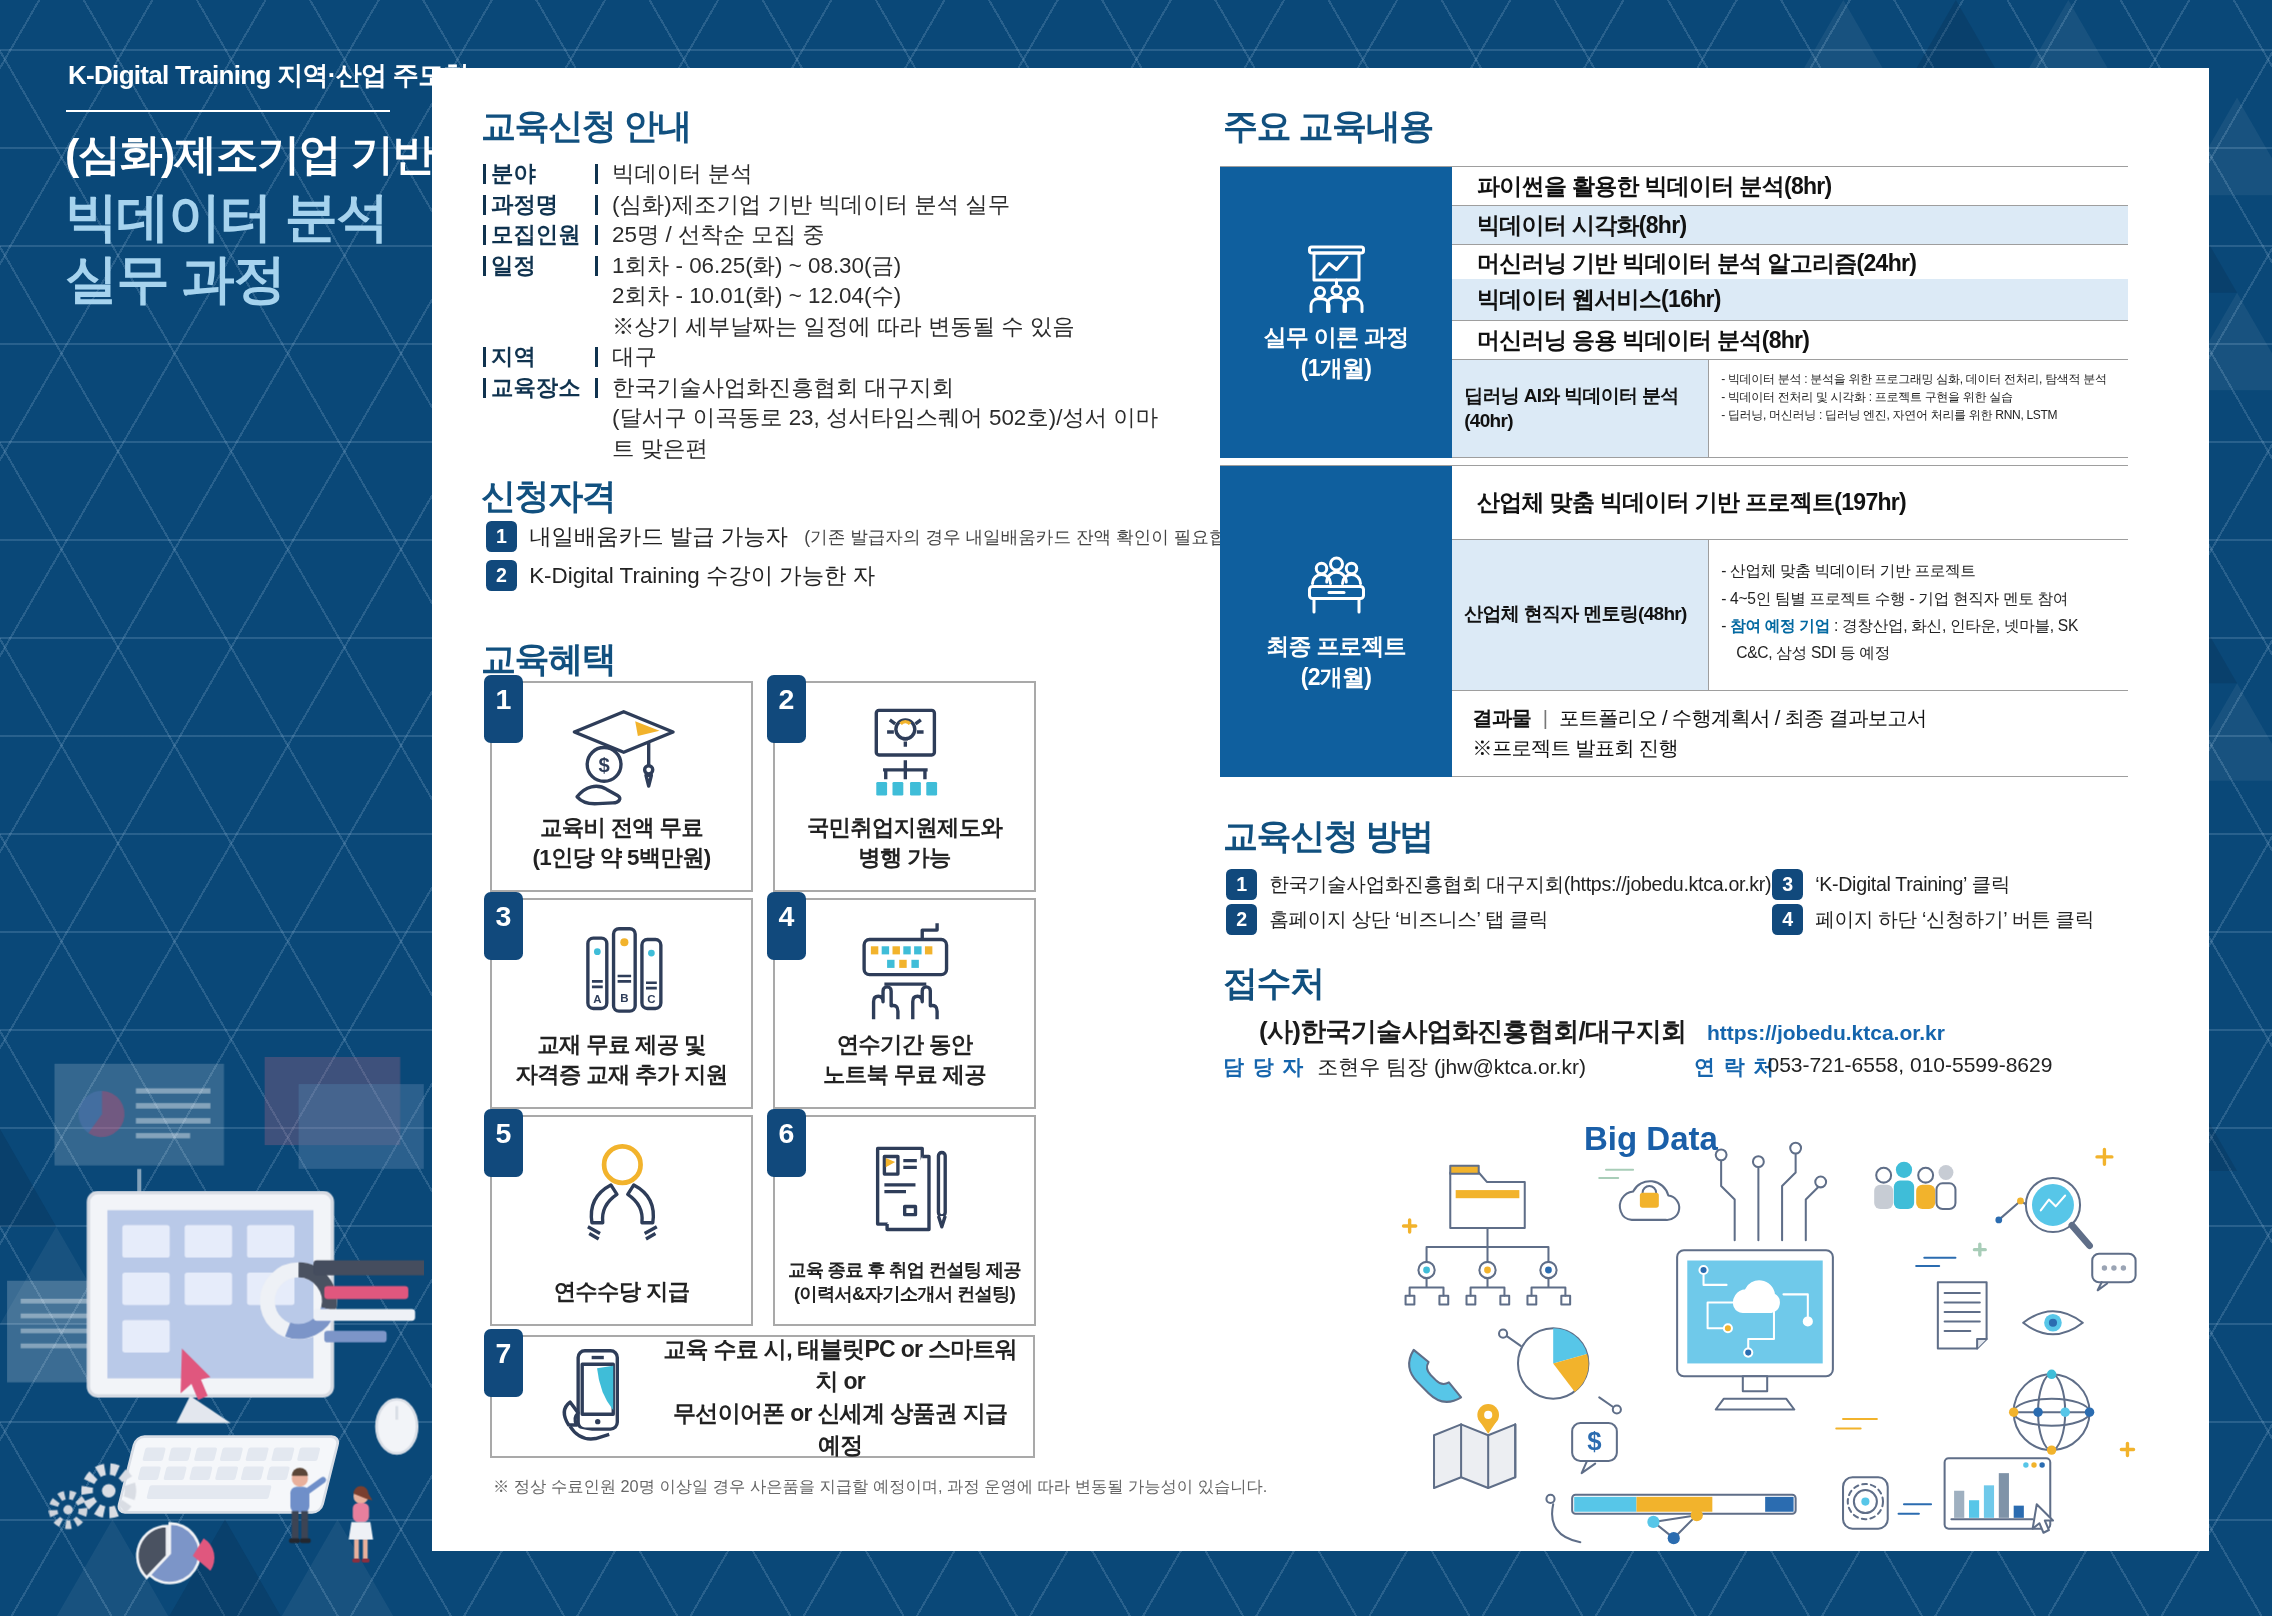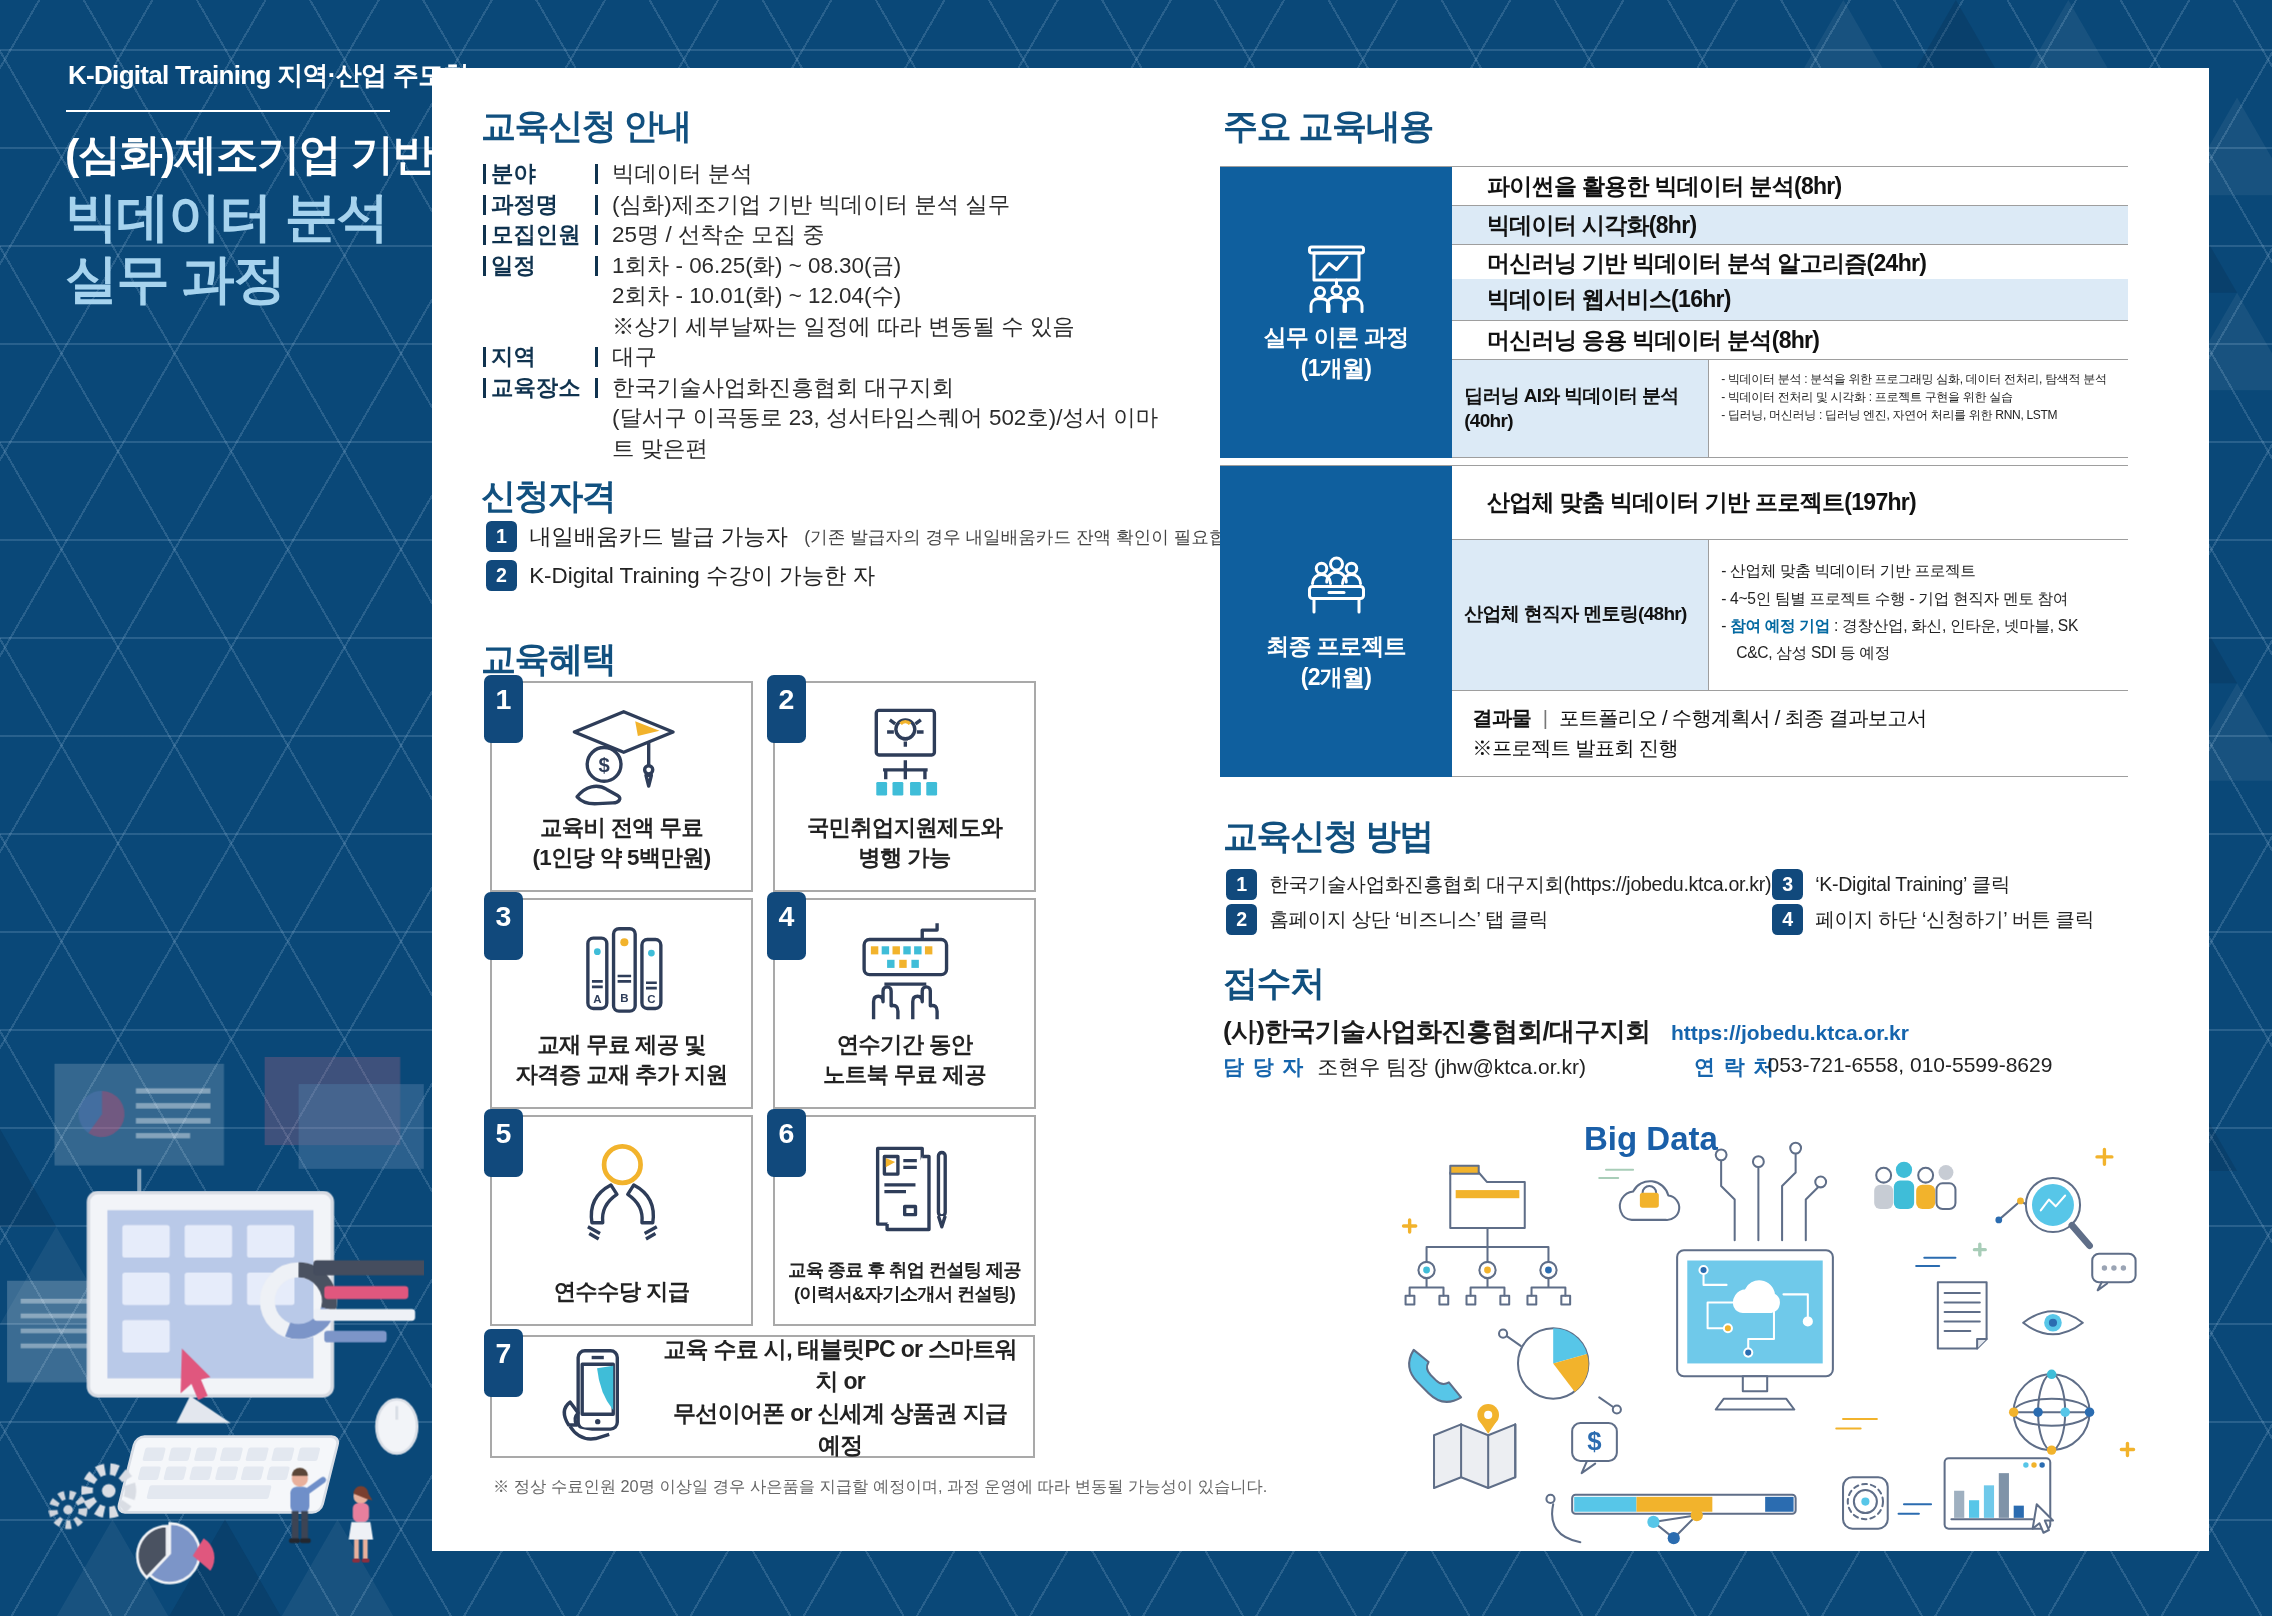--- a/index.html
+++ b/index.html
@@ -45,34 +45,34 @@
         font-size:22.4px;line-height:1.32;letter-spacing:-0.7px;}
   .bcap.small{font-size:18.3px;}
   .bbox7{position:absolute;width:541px;height:119px;background:#fff;border:2px solid #a9a9a9;}
   .b7text{position:absolute;left:169px;right:13.6px;top:50%;transform:translateY(-50%);text-align:center;
           font-size:23px;font-weight:700;line-height:1.4;letter-spacing:-0.7px;color:#222;}
   .bfoot{font-size:16.3px;color:#666;}
   .bluecell{position:absolute;left:0;top:0;width:232px;bottom:0;background:#0f5f9e;color:#fff;
             display:flex;flex-direction:column;align-items:center;justify-content:center;gap:6.8px;}
   .bluecell .nm{font-size:23px;font-weight:700;line-height:1.35;text-align:center;letter-spacing:-0.7px;}
   .trow{position:absolute;left:232px;width:676px;border-bottom:1.4px solid #9e9e9e;box-sizing:border-box;
-        display:flex;align-items:center;padding-left:35px;font-size:23px;font-weight:600;color:#111;letter-spacing:-0.7px;}
+        display:flex;align-items:center;padding-left:25px;font-size:23px;font-weight:600;color:#111;letter-spacing:-0.7px;}
   .rowalt{background:#dceaf6;}
   .subcell{position:absolute;top:0;bottom:0;box-sizing:border-box;}
   .dl-label{left:0;width:257px;background:#dceaf6;border-right:1.4px solid #9e9e9e;display:flex;align-items:center;
             padding:0 12.2px;font-size:19px;font-weight:700;color:#111;letter-spacing:-0.7px;line-height:1.3;}
   .dl-detail{left:257px;width:419px;background:#fff;padding:9.5px 12.2px;font-size:12px;color:#222;line-height:1.5;}
   .dline{padding-left:15px;text-indent:-15px;letter-spacing:-0.3px;}
   .hl{color:#0369a1;font-weight:800;}
   .results{font-size:20.3px;color:#111;line-height:1.5;letter-spacing:-0.7px;}
   .results b{font-weight:800;}
 
   .step{display:flex;align-items:center;gap:12.2px;font-size:19.6px;color:#222;letter-spacing:-0.3px;}
 
-  .org{font-size:26px;font-weight:800;color:#1b1b1b;letter-spacing:-0.7px;}
+  .org{font-size:26px;font-weight:800;color:#1b1b1b;letter-spacing:-0.7px;margin-left:36px;}
   .url{font-size:21px;font-weight:800;color:#1565ad;margin-left:17.6px;}
   .clabel{font-size:21px;font-weight:800;color:#1565ad;letter-spacing:1.4px;}
   .cval{font-size:21px;color:#222;margin-left:9.5px;}
 
   .bigdata-title{position:absolute;font-size:33px;font-weight:800;color:#1a5fa8;letter-spacing:0px;}
   svg{display:block;}
 </style>
 </head>
 <body>
 

